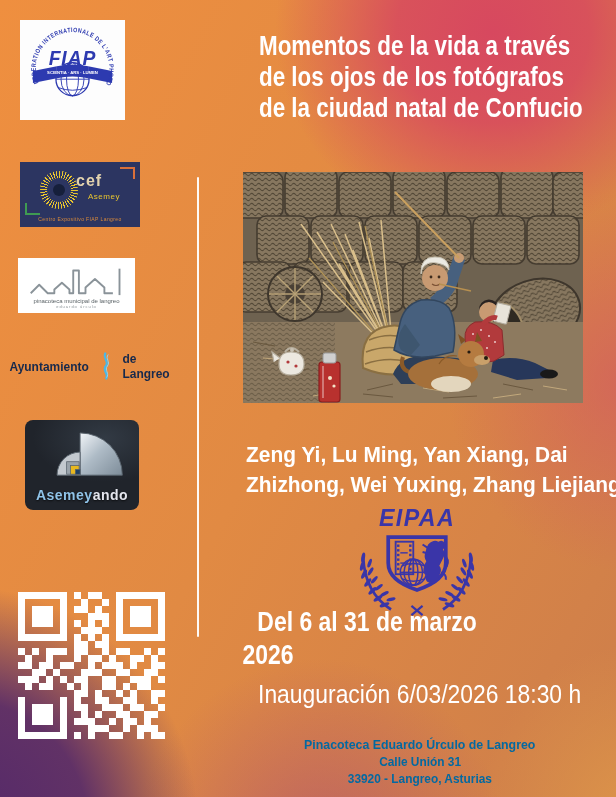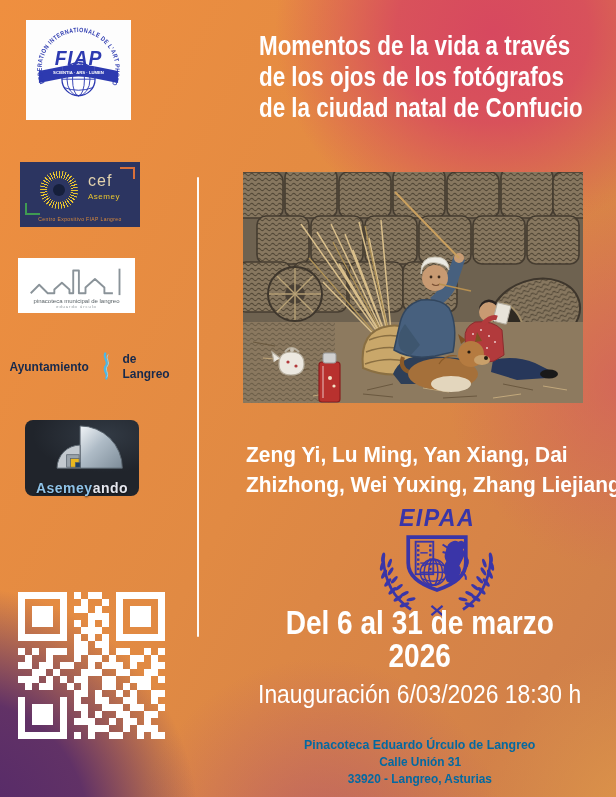--- a/index.html
+++ b/index.html
@@ -18,59 +18,59 @@
   .cond{display:inline-block;transform-origin:0 0;white-space:nowrap;}
   .cond-c{display:inline-block;transform-origin:50% 0;white-space:nowrap;}
 
   
   .title{left:259px;top:30px;font-size:28px;font-weight:700;line-height:31px;color:#fff;}
 
   
   .divider{left:197px;top:177px;width:2px;height:460px;background:#fff;opacity:.96;border-radius:1px;}
 
   
-  .fiap-card{left:26px;top:20px;width:105px;height:100px;background:#fdfdfd;display:flex;align-items:center;justify-content:center;}
+  .fiap-card{left:20px;top:20px;width:105px;height:100px;background:#fdfdfd;display:flex;align-items:center;justify-content:center;}
   .cef-card{left:20px;top:162px;width:120px;height:65px;background:#2c3561;position:absolute;}
   .cef-iris{position:absolute;left:20px;top:9px;width:38px;height:38px;border-radius:50%;
     background:repeating-conic-gradient(#e9c52f 0deg 4deg, rgba(0,0,0,0) 4deg 10deg);}
   .cef-iris::before{content:"";position:absolute;inset:7px;border-radius:50%;background:#2c3561;}
   .cef-iris::after{content:"";position:absolute;inset:13px;border-radius:50%;background:#161f3b;}
-  .cef-word{position:absolute;left:68px;top:10px;color:#e3d3ae;font-size:16px;font-weight:400;letter-spacing:1px;text-align:center;}
+  .cef-word{position:absolute;left:56px;top:10px;color:#e3d3ae;font-size:16px;font-weight:700;letter-spacing:1px;text-align:center;}
   .cef-city{position:absolute;left:68px;top:30px;color:#e9c52f;font-size:8px;letter-spacing:.5px;}
   .cef-cap{position:absolute;left:0;right:0;bottom:5px;text-align:center;color:#d98a3a;font-size:5px;letter-spacing:.4px;}
   .corner{position:absolute;width:13px;height:10px;}
   .corner.tr{right:5px;top:5px;border-top:2px solid #d9703a;border-right:2px solid #d9703a;}
   .corner.bl{left:5px;bottom:12px;border-bottom:2px solid #3f9a52;border-left:2px solid #3f9a52;}
 
   .pina-card{left:18px;top:258px;width:117px;height:55px;background:#fff;display:flex;flex-direction:column;align-items:center;justify-content:center;}
   .pina-label{font-size:6px;color:#5a6266;margin-top:1px;}
   .pina-sub{font-size:4px;color:#8a9296;letter-spacing:1px;}
 
   .ayto{left:6px;top:348px;width:176px;height:36px;display:flex;align-items:center;justify-content:center;gap:8px;color:#16294c;font-weight:700;font-size:13px;}
   .ayto .w{display:inline-block;transform:scaleX(.92);transform-origin:center;}
 
-  .asem-card{left:25px;top:420px;width:114px;height:76px;border-radius:8px;
+  .asem-card{left:25px;top:420px;width:114px;height:90px;border-radius:8px;
     background:radial-gradient(ellipse 90% 70% at 70% 20%, #323a44 0%, #20242b 70%);
     display:flex;flex-direction:column;align-items:center;justify-content:center;}
   .asem-text{font-size:14px;font-weight:700;letter-spacing:.5px;margin-top:4px;
     text-shadow:0 1px 2px rgba(0,0,0,.7);}
   .asem-text .p1{color:#8fc3e8;}
   .asem-text .p2{color:#e4e6ee;}
 
   
   .photo{left:243px;top:172px;width:340px;height:231px;overflow:hidden;}
 
   
   .names{left:246px;top:440px;font-size:22.5px;font-weight:700;line-height:30px;color:#fff;}
 
   
-  .eipaa{left:372px;top:503px;width:130px;height:122px;}
+  .eipaa{left:352px;top:503px;width:130px;height:122px;}
 
   
-  .dates{left:238px;top:606px;width:364px;text-align:center;color:#fff;font-weight:700;font-size:33px;line-height:33px;}
+  .dates{left:238px;top:606px;width:364px;color:#fff;font-weight:700;font-size:27px;line-height:33px;}
   .opening{left:218px;top:679px;width:404px;text-align:center;color:#fff;font-weight:400;font-size:26px;}
   .venue{left:238px;top:736px;width:364px;text-align:center;color:#0369a1;font-weight:700;line-height:16px;}
   .venue .v1{font-size:13px;}
   .venue .v2{font-size:12.5px;}
 
   .qr{left:18px;top:592px;width:147px;height:147px;}
 </style>
 </head>
 <body>
 

